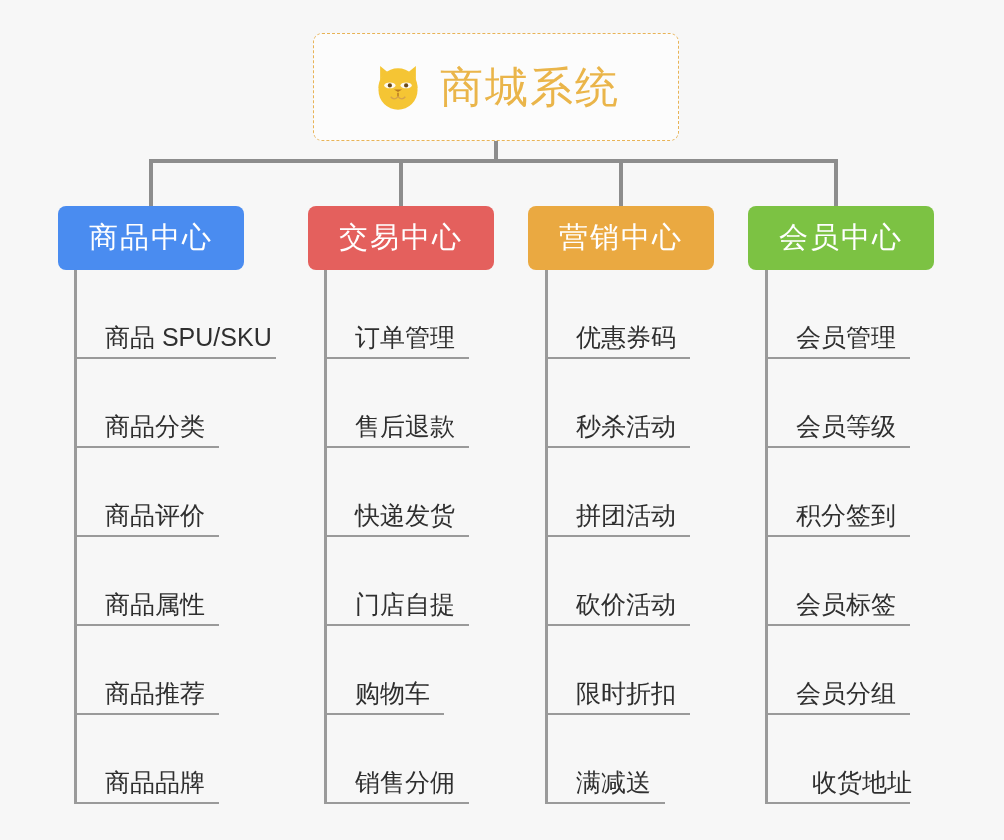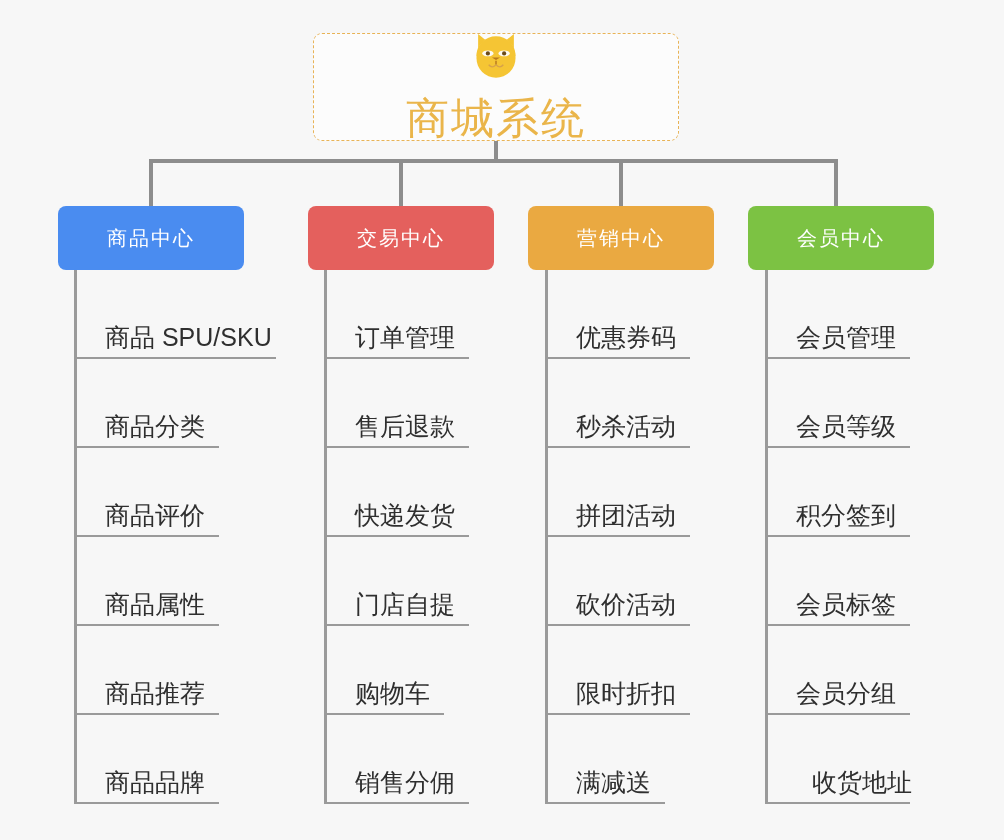--- a/index.html
+++ b/index.html
@@ -25,23 +25,22 @@
     left: 313px;
     top: 33px;
     width: 366px;
     height: 108px;
     background: #fcfcfc;
     border: 1px dashed #e8b356;
     border-radius: 9px;
     box-sizing: border-box;
     display: flex;
     align-items: center;
-    justify-content: flex-end;
+    justify-content: center;
     gap: 16px;
-    flex-direction: column;
   }
   .root-icon {
     width: 52px;
     height: 52px;
     flex: 0 0 auto;
     display: block;
   }
   .root-title {
     font-size: 43px;
     color: #eab54a;
@@ -60,21 +59,21 @@
 
   
   .cat-box {
     position: absolute;
     height: 64px;
     border-radius: 8px;
     display: flex;
     align-items: center;
     justify-content: center;
     color: #ffffff;
-    font-size: 20px;
+    font-size: 29px;
     letter-spacing: 2px;
     white-space: nowrap;
     box-sizing: border-box;
   }
 
   
   .leaf-col {
     position: absolute;
     top: 270px;
   }

